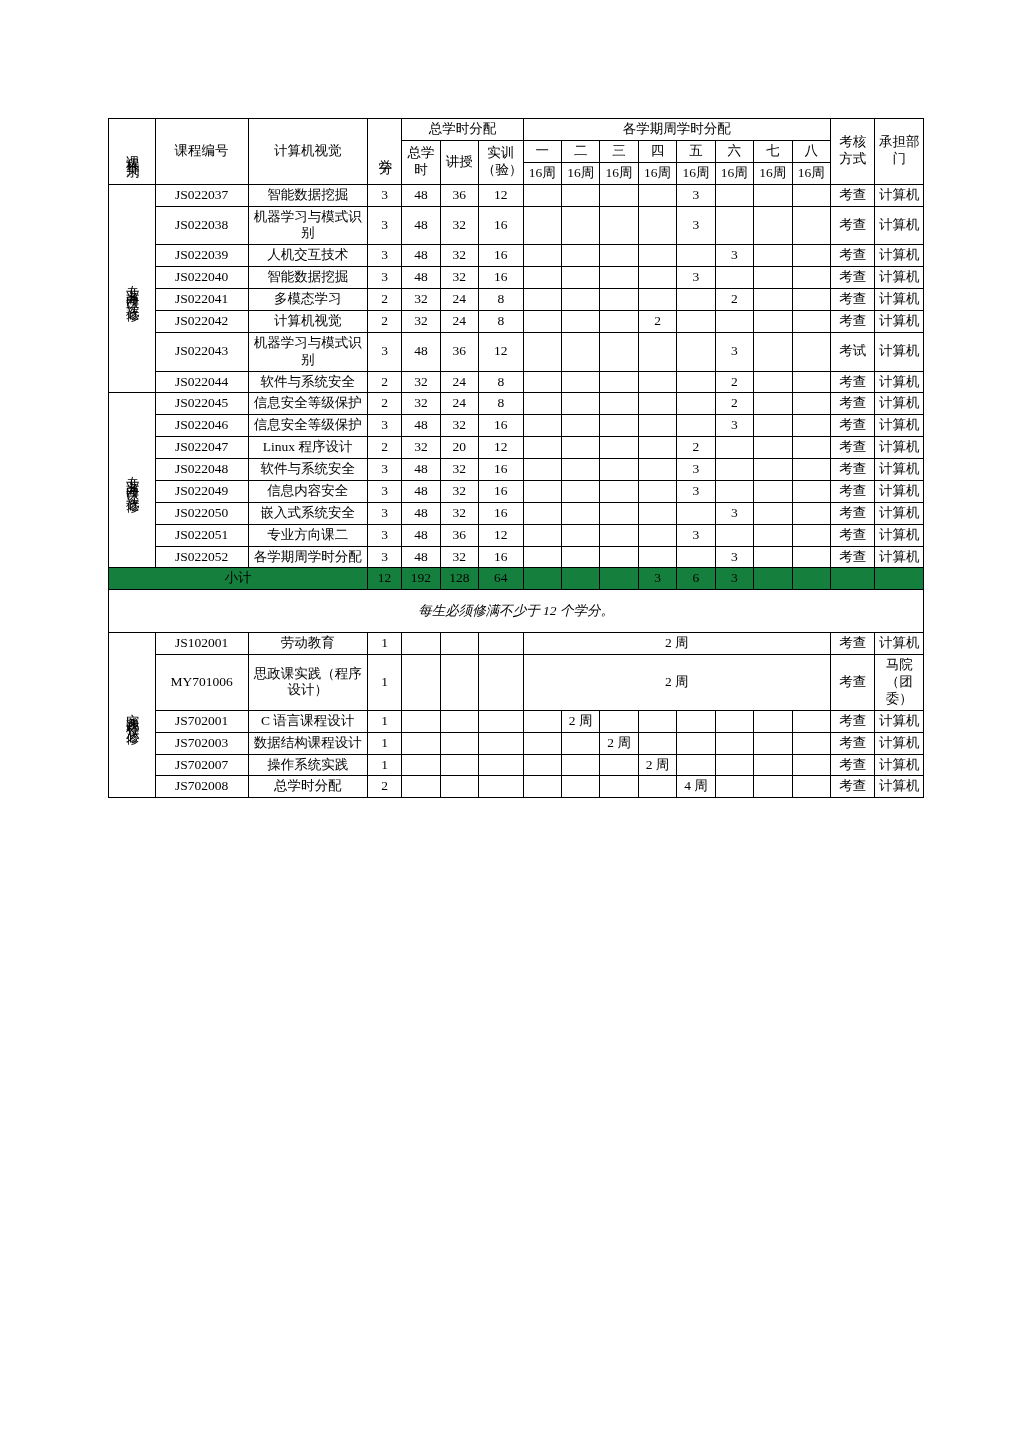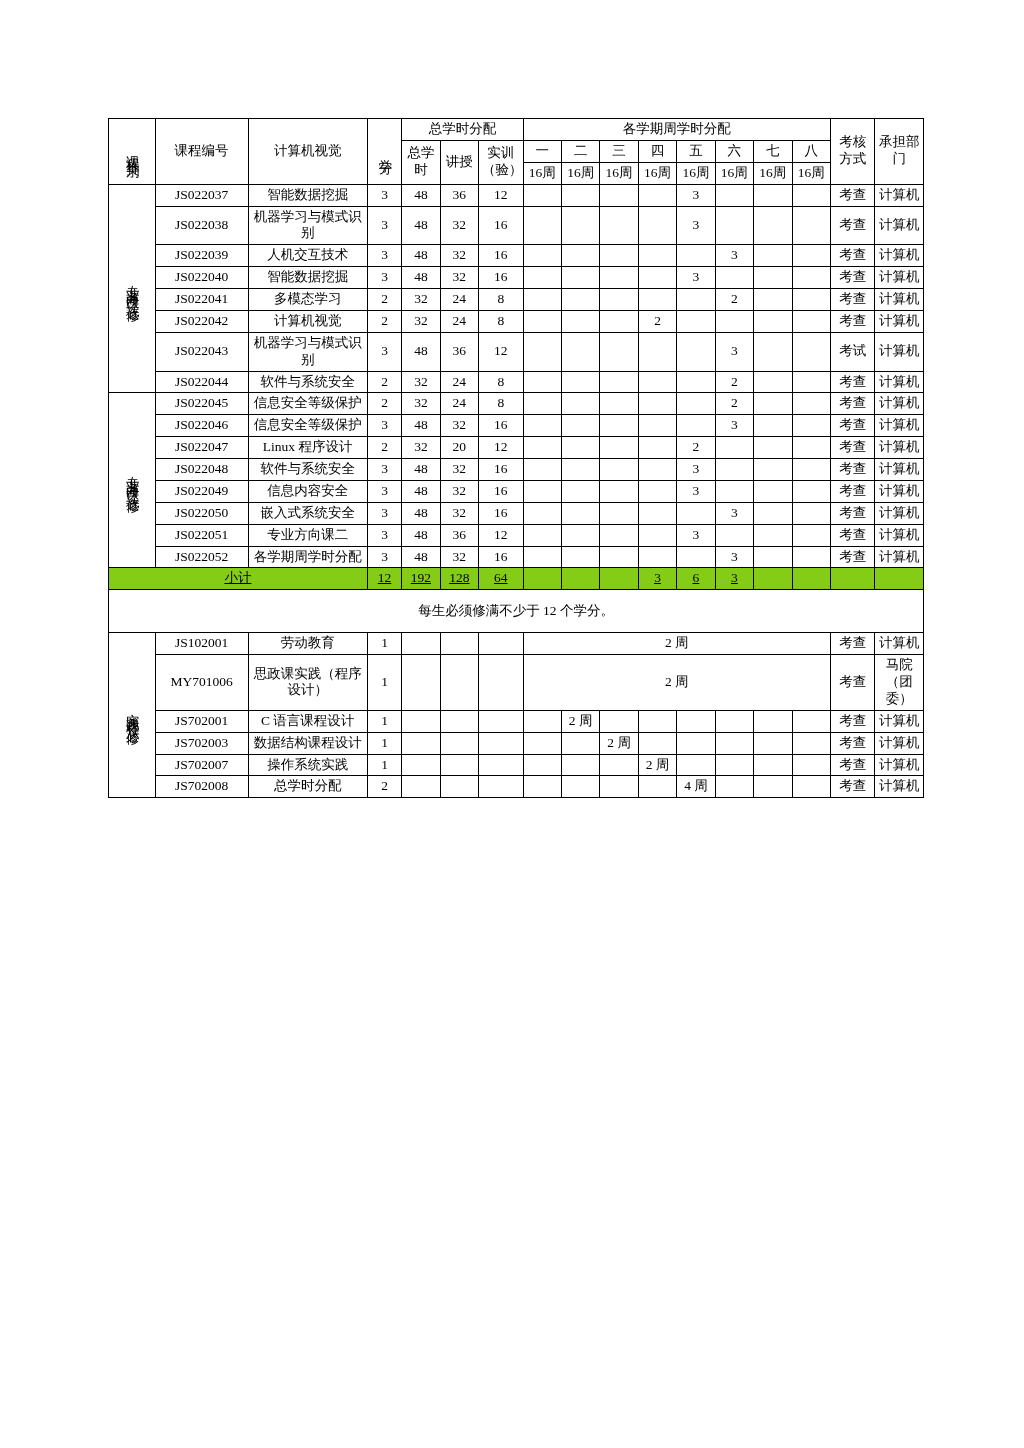--- a/index.html
+++ b/index.html
@@ -51,27 +51,27 @@
   .vert-wrap {
     display: flex;
     justify-content: center;
     align-items: center;
     height: 100%;
   }
   .cat-cell {
     padding: 4px 1px;
   }
   .subtotal-row td {
-    background: #84cc16;
+    background: #15803d;
     font-size: 13.5px;
-    text-decoration: underline;
   }
   .note-row td {
     height: 38px;
     font-size: 14px;
+    font-style: italic;
   }
   .hdr-small {
     font-size: 13px;
   }
   .two-line {
     line-height: 1.15;
     font-family: Liberation Serif, serif;
   }
   
   col.c-cat { width: 46px; }

